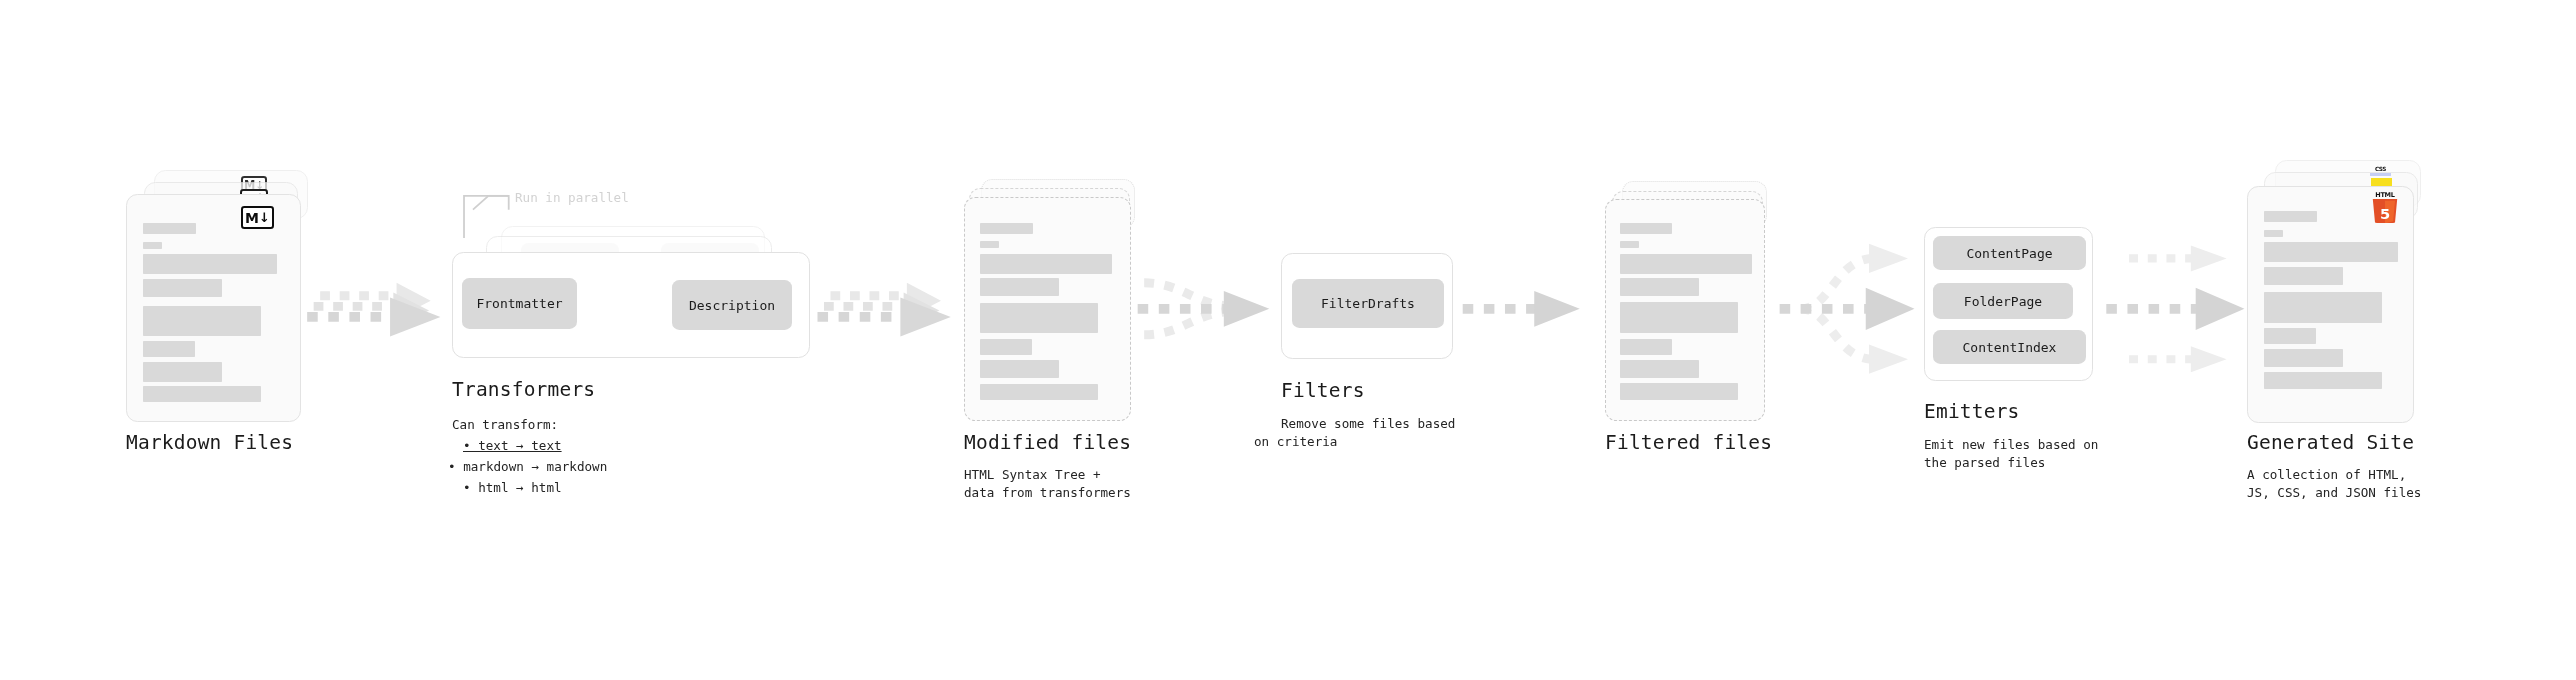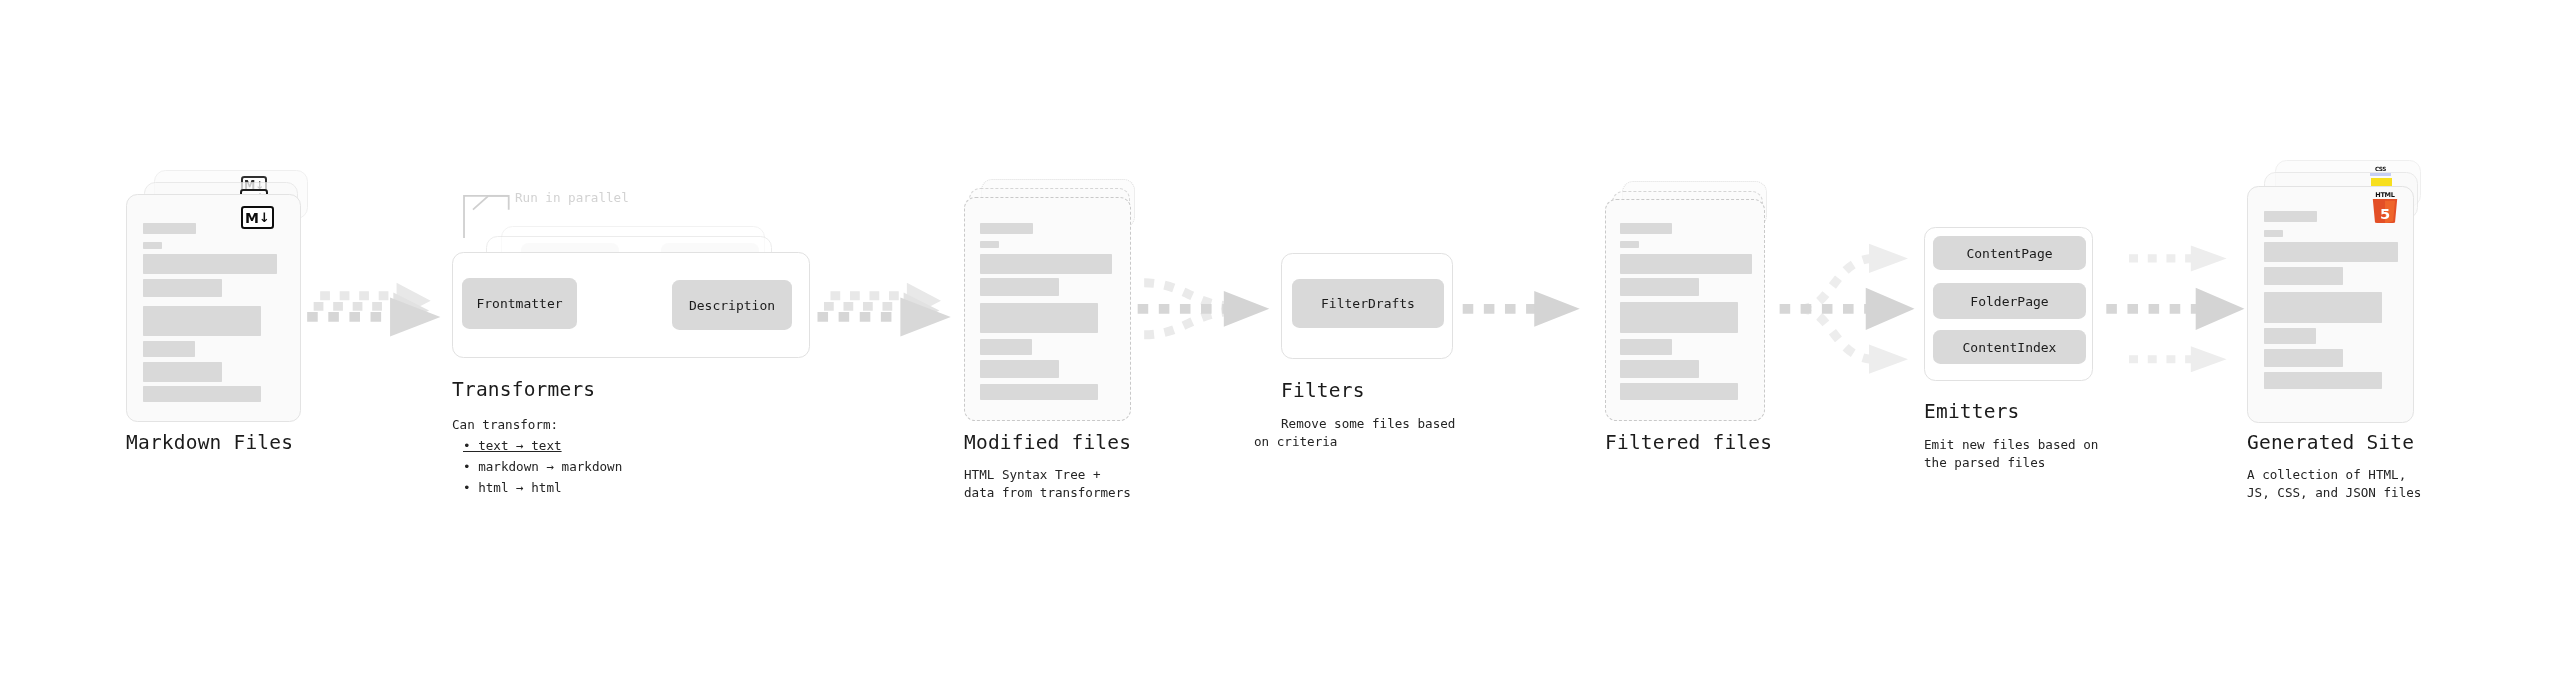--- a/index.html
+++ b/index.html
@@ -227,21 +227,21 @@
 
     <div class="pbox" style="left:452px;top:252px;width:358px;height:106px;"></div>
 
     <div class="chip" style="left:462px;top:278px;width:115px;height:51px;">Frontmatter</div>
     <div class="chip" style="left:672px;top:280px;width:120px;height:50px;">Description</div>
 
     <div class="title" style="left:452px;top:378px;">Transformers</div>
 
     <div class="sub-lead" style="left:452px;top:416px;">Can transform:</div>
     <div class="caption" style="left:463px;top:437px;text-decoration:underline;">• text → text</div>
-    <div class="caption" style="left:463px;top:458px;text-align:right;">• markdown → markdown</div>
+    <div class="caption" style="left:448px;top:458px;text-align:right;">• markdown → markdown</div>
     <div class="caption" style="left:463px;top:479px;">• html → html</div>
   </div>
 
   <div>
 
     <div class="doc dotted ghost2" style="left:981px;top:179px;width:154px;height:49px;"></div>
     <div class="doc dashed ghost1" style="left:969px;top:188px;width:161px;height:49px;"></div>
     <div class="doc dashed" style="left:964px;top:197px;width:167px;height:224px;"></div>
 
     <div>
@@ -286,21 +286,21 @@
       <div class="bar" style="left:1620px;top:383px;width:118px;height:17px;"></div>
     </div>
 
     <div class="title" style="left:1605px;top:431px;">Filtered files</div>
   </div>
 
   <div>
     <div class="pbox" style="left:1924px;top:227px;width:169px;height:154px;"></div>
 
     <div class="chip" style="left:1933px;top:236px;width:153px;height:34px;">ContentPage</div>
-    <div class="chip" style="left:1933px;top:283px;width:153px;height:36px;">FolderPage</div>
+    <div class="chip" style="left:1933px;top:283px;width:140px;height:36px;">FolderPage</div>
     <div class="chip" style="left:1933px;top:330px;width:153px;height:34px;">ContentIndex</div>
 
     <div class="title" style="left:1924px;top:400px;">Emitters</div>
     <div class="caption" style="left:1924px;top:436px;">Emit new files based on</div>
     <div class="caption" style="left:1924px;top:454px;">the parsed files</div>
   </div>
 
   <div>
 
     <div class="doc ghost2" style="left:2275px;top:160px;width:146px;height:47px;"></div>

